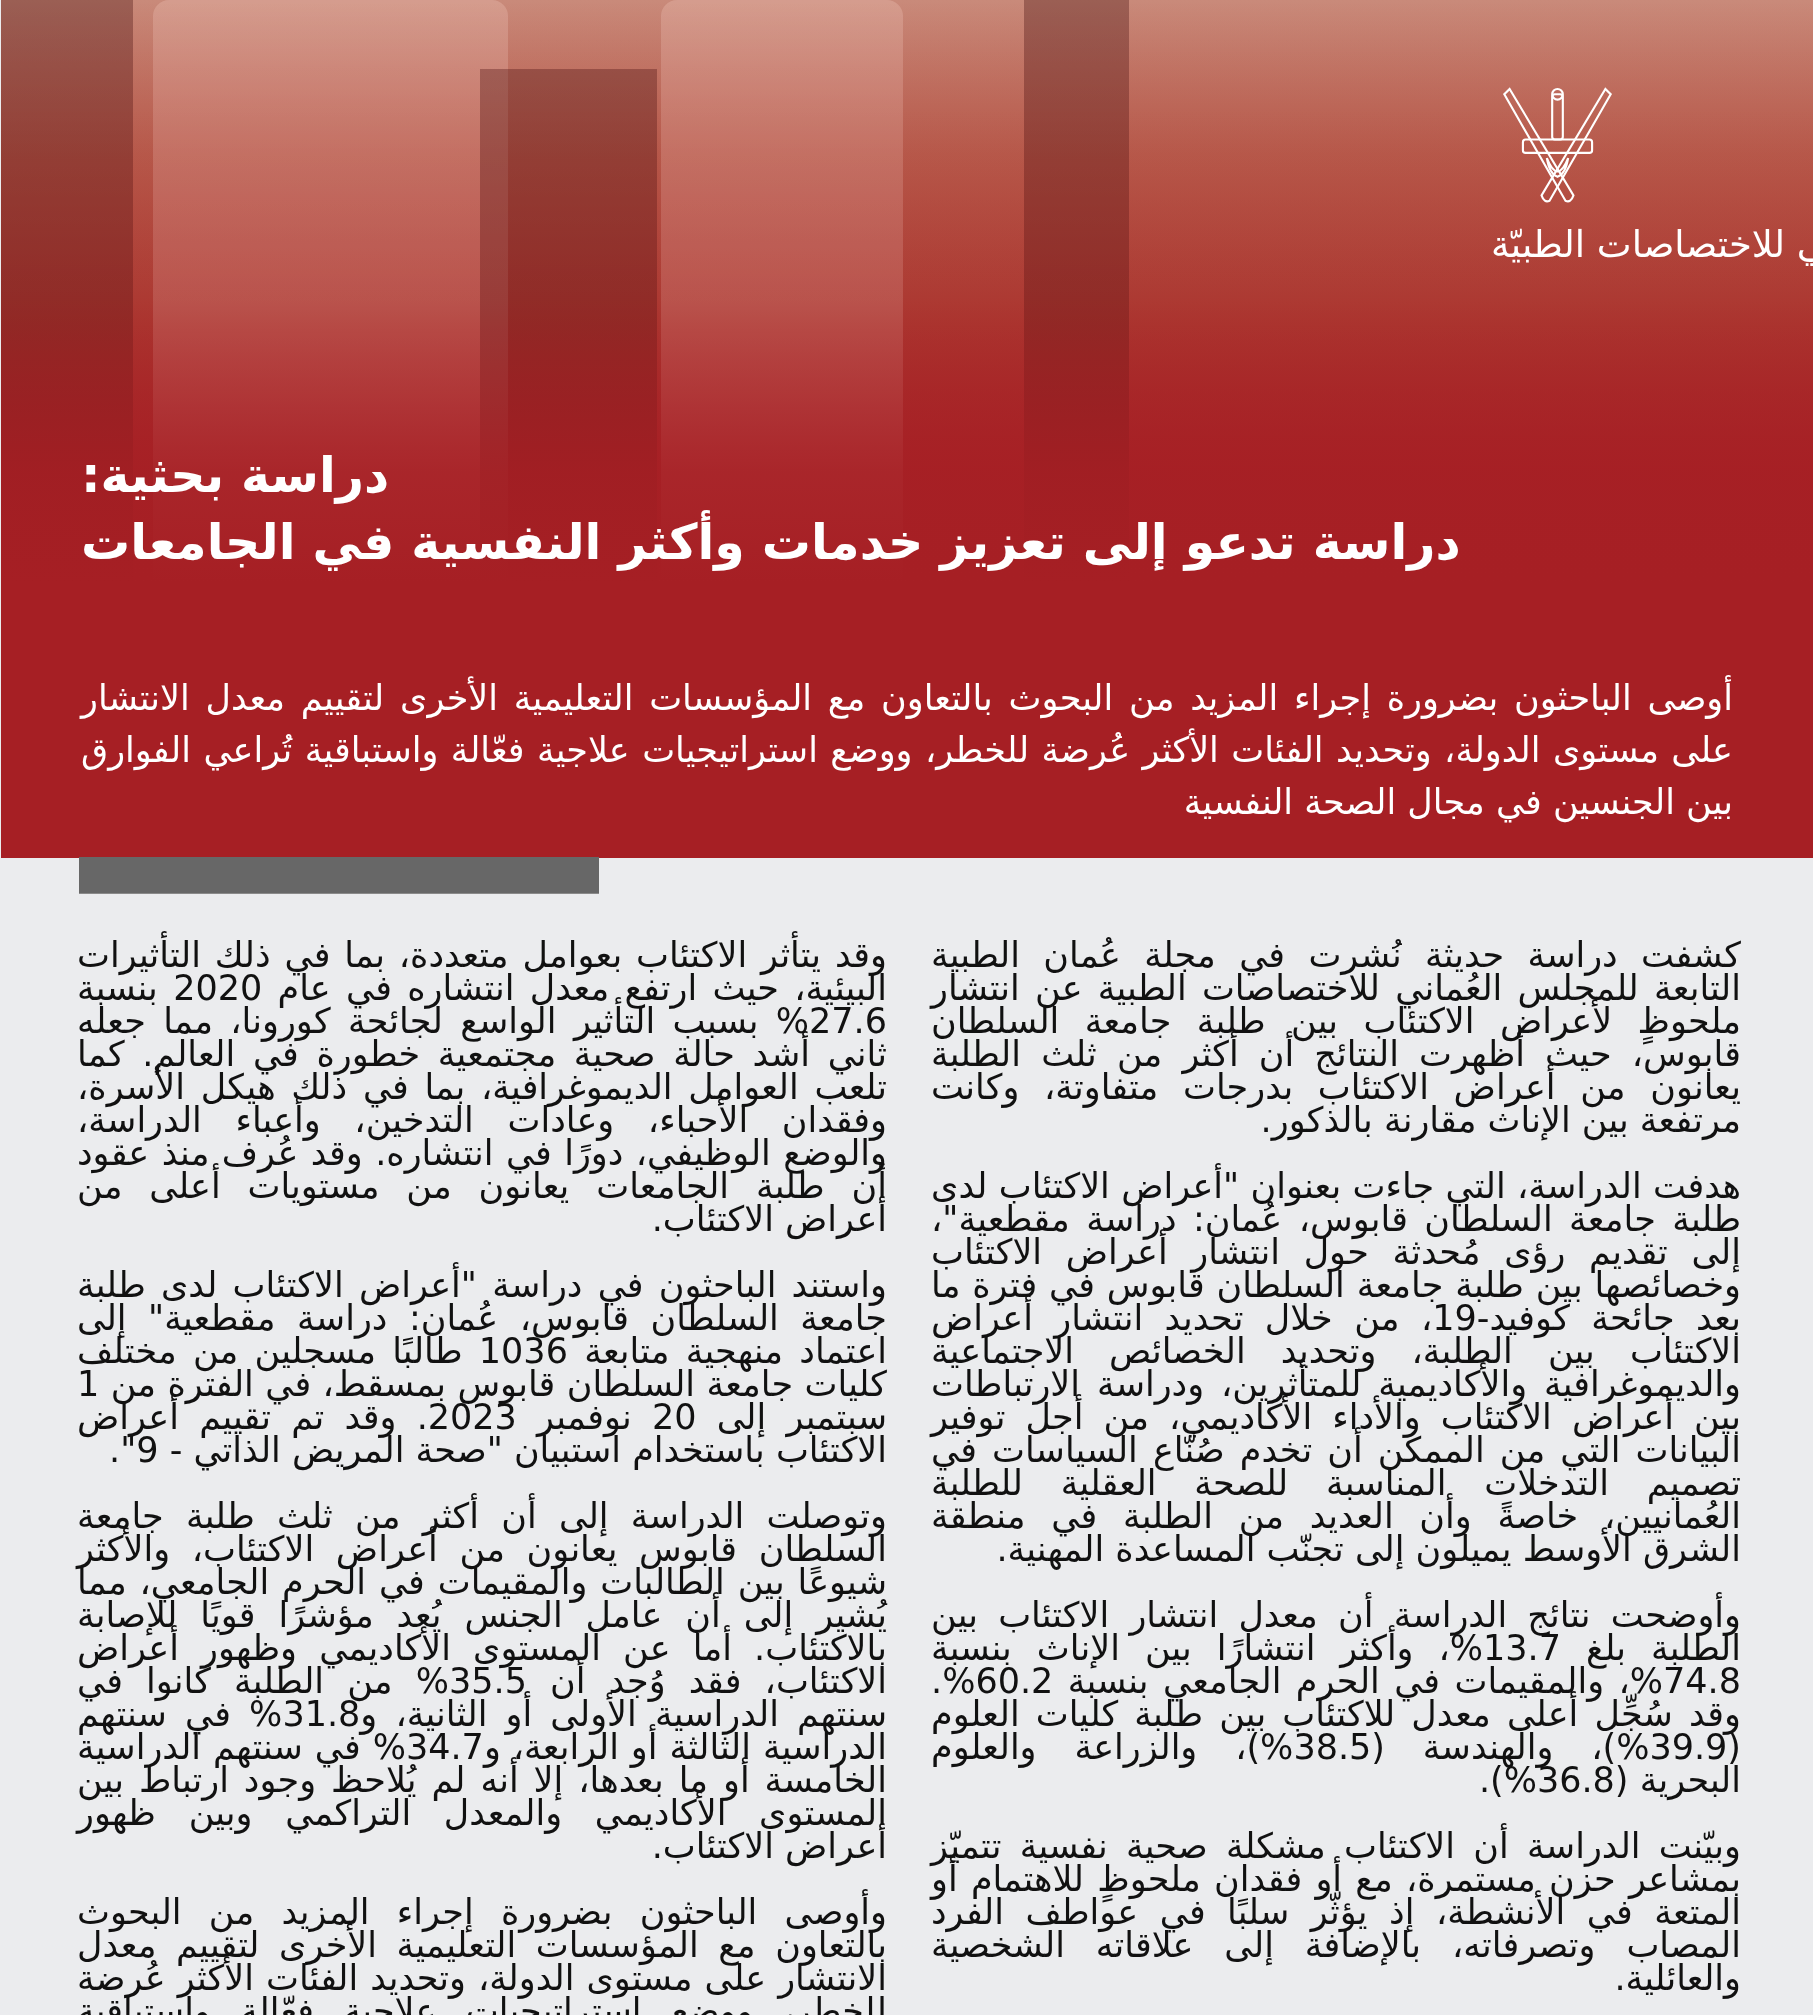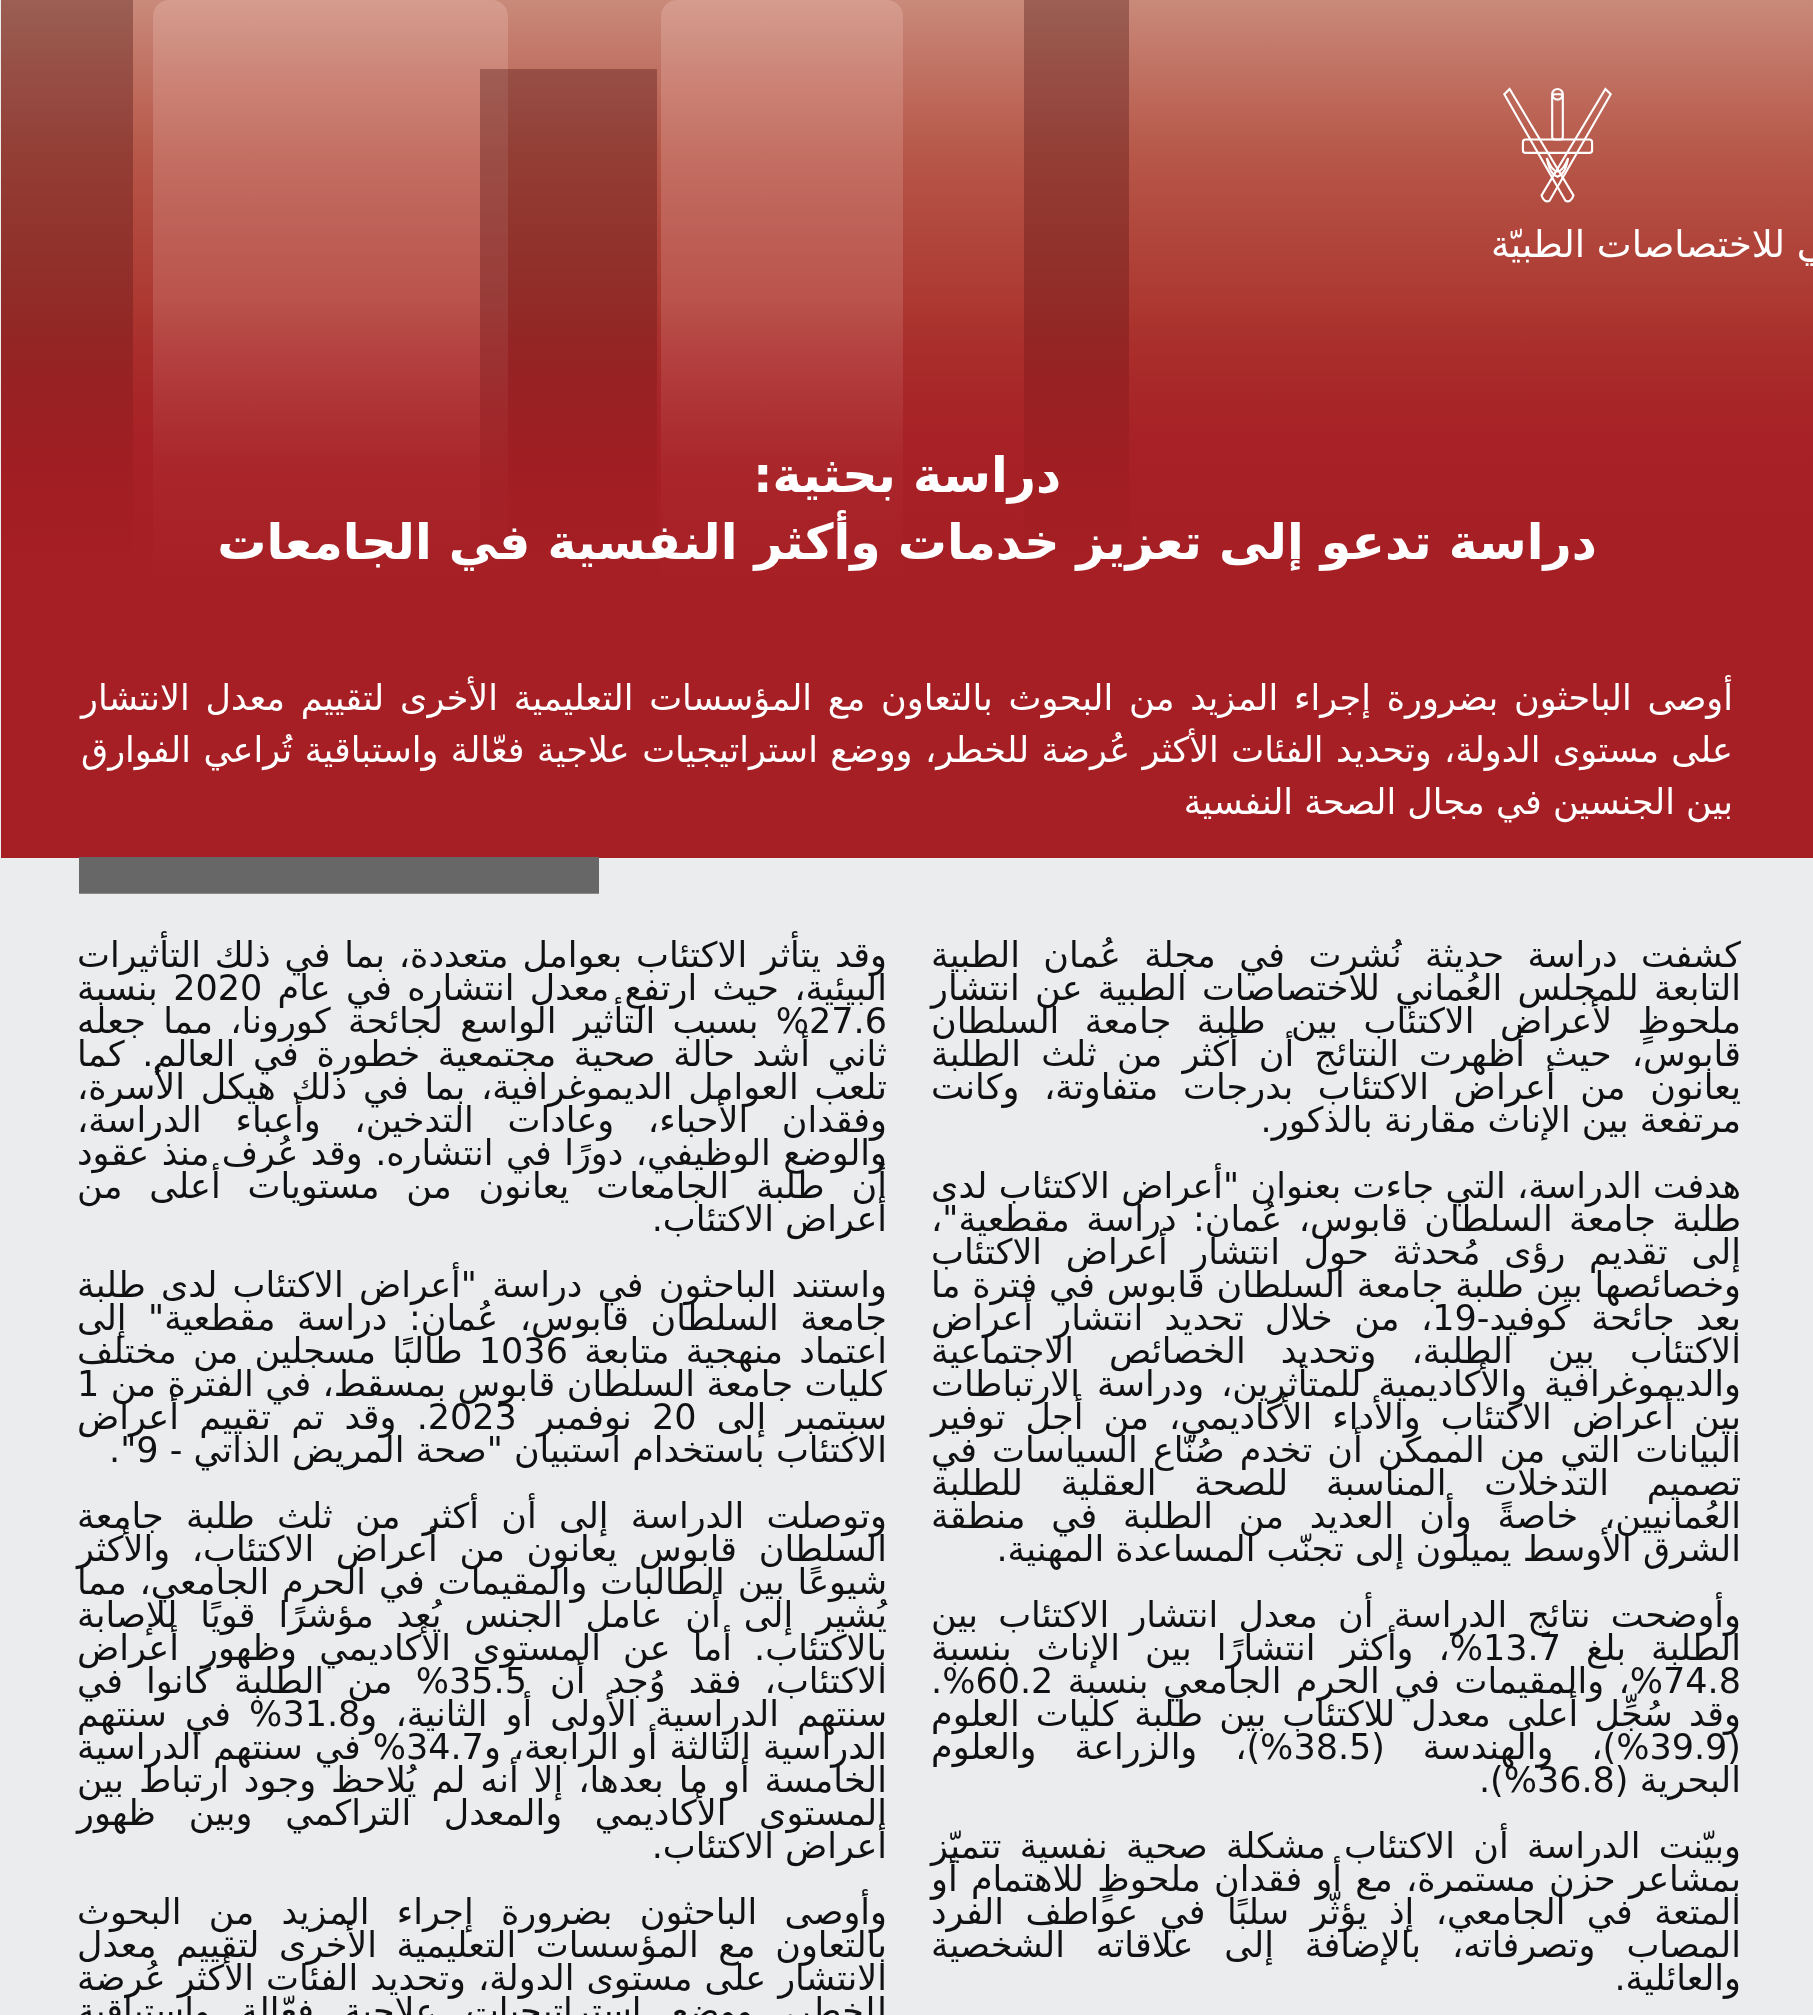--- a/index.html
+++ b/index.html
@@ -30,21 +30,21 @@
     position: absolute; right: 81px; top: 81px; width: 242px; height: 210px;
     display: flex; flex-direction: column; align-items: flex-end;
   }
   .logo svg { margin-right: 44px; }
   .logo .org {
     margin-top: 12px; color: #fff; font-family: "DejaVu Serif", serif;
     font-size: 37px; line-height: 1; white-space: nowrap;
   }
   .hero-title {
     position: absolute; right: 81px; top: 435px; width: 1652px;
-    color: #fff; font-weight: bold; text-align: center;
+    color: #fff; font-weight: bold; text-align: left;
   }
   .hero-title .kicker { font-size: 49px; line-height: 64px; }
   .hero-title .headline { font-size: 49px; line-height: 69px; }
   .standfirst {
     position: absolute; right: 81px; top: 637px; width: 1652px;
     color: #fff; font-size: 35px; line-height: 52px; text-align: justify;
     text-align-last: right;
   }
   .tab-block {
     position: absolute; left: 79px; top: 857px; width: 520px; height: 36px;
@@ -99,21 +99,21 @@
   </h1>
   <p class="standfirst">أوصى الباحثون بضرورة إجراء المزيد من البحوث بالتعاون مع المؤسسات التعليمية الأخرى لتقييم معدل الانتشار على مستوى الدولة، وتحديد الفئات الأكثر عُرضة للخطر، ووضع استراتيجيات علاجية فعّالة واستباقية تُراعي الفوارق بين الجنسين في مجال الصحة النفسية</p>
 </header>
 
 <div class="tab-block"></div>
 
 <section class="col right">
   <p>كشفت دراسة حديثة نُشرت في مجلة عُمان الطبية التابعة للمجلس العُماني للاختصاصات الطبية عن انتشار ملحوظٍ لأعراض الاكتئاب بين طلبة جامعة السلطان قابوس، حيث أظهرت النتائج أن أكثر من ثلث الطلبة يعانون من أعراض الاكتئاب بدرجات متفاوتة، وكانت مرتفعة بين الإناث مقارنة بالذكور.</p>
   <p>هدفت الدراسة، التي جاءت بعنوان "أعراض الاكتئاب لدى طلبة جامعة السلطان قابوس، عُمان: دراسة مقطعية"، إلى تقديم رؤى مُحدثة حول انتشار أعراض الاكتئاب وخصائصها بين طلبة جامعة السلطان قابوس في فترة ما بعد جائحة كوفيد-19، من خلال تحديد انتشار أعراض الاكتئاب بين الطلبة، وتحديد الخصائص الاجتماعية والديموغرافية والأكاديمية للمتأثرين، ودراسة الارتباطات بين أعراض الاكتئاب والأداء الأكاديمي، من أجل توفير البيانات التي من الممكن أن تخدم صُنّاع السياسات في تصميم التدخلات المناسبة للصحة العقلية للطلبة العُمانيين، خاصةً وأن العديد من الطلبة في منطقة الشرق الأوسط يميلون إلى تجنّب المساعدة المهنية.</p>
   <p>وأوضحت نتائج الدراسة أن معدل انتشار الاكتئاب بين الطلبة بلغ 13.7%، وأكثر انتشارًا بين الإناث بنسبة 74.8%، والمقيمات في الحرم الجامعي بنسبة 60.2%. وقد سُجِّل أعلى معدل للاكتئاب بين طلبة كليات العلوم (39.9%)، والهندسة (38.5%)، والزراعة والعلوم البحرية (36.8%).</p>
-  <p>وبيّنت الدراسة أن الاكتئاب مشكلة صحية نفسية تتميّز بمشاعر حزن مستمرة، مع أو فقدان ملحوظٍ للاهتمام أو المتعة في الجامعي، إذ يؤثّر سلبًا في عواطف الفرد المصاب وتصرفاته، بالإضافة إلى علاقاته الشخصية والعائلية.</p>
+  <p>وبيّنت الدراسة أن الاكتئاب مشكلة صحية نفسية تتميّز بمشاعر حزن مستمرة، مع أو فقدان ملحوظٍ للاهتمام أو المتعة في الأنشطة، إذ يؤثّر سلبًا في عواطف الفرد المصاب وتصرفاته، بالإضافة إلى علاقاته الشخصية والعائلية.</p>
 
 </section>
 
 <section class="col left">
   <p>وقد يتأثر الاكتئاب بعوامل متعددة، بما في ذلك التأثيرات البيئية، حيث ارتفع معدل انتشاره في عام 2020 بنسبة 27.6% بسبب التأثير الواسع لجائحة كورونا، مما جعله ثاني أشد حالة صحية مجتمعية خطورة في العالم. كما تلعب العوامل الديموغرافية، بما في ذلك هيكل الأسرة، وفقدان الأحباء، وعادات التدخين، وأعباء الدراسة، والوضع الوظيفي، دورًا في انتشاره. وقد عُرف منذ عقود أن طلبة الجامعات يعانون من مستويات أعلى من أعراض الاكتئاب.</p>
   <p>واستند الباحثون في دراسة "أعراض الاكتئاب لدى طلبة جامعة السلطان قابوس، عُمان: دراسة مقطعية" إلى اعتماد منهجية متابعة 1036 طالبًا مسجلين من مختلف كليات جامعة السلطان قابوس بمسقط، في الفترة من 1 سبتمبر إلى 20 نوفمبر 2023. وقد تم تقييم أعراض الاكتئاب باستخدام استبيان "صحة المريض الذاتي - 9".</p>
   <p>وتوصلت الدراسة إلى أن أكثر من ثلث طلبة جامعة السلطان قابوس يعانون من أعراض الاكتئاب، والأكثر شيوعًا بين الطالبات والمقيمات في الحرم الجامعي، مما يُشير إلى أن عامل الجنس يُعد مؤشرًا قويًا للإصابة بالاكتئاب. أما عن المستوى الأكاديمي وظهور أعراض الاكتئاب، فقد وُجد أن 35.5% من الطلبة كانوا في سنتهم الدراسية الأولى أو الثانية، و31.8% في سنتهم الدراسية الثالثة أو الرابعة، و34.7% في سنتهم الدراسية الخامسة أو ما بعدها، إلا أنه لم يُلاحظ وجود ارتباط بين المستوى الأكاديمي والمعدل التراكمي وبين ظهور أعراض الاكتئاب.</p>
   <p>وأوصى الباحثون بضرورة إجراء المزيد من البحوث بالتعاون مع المؤسسات التعليمية الأخرى لتقييم معدل الانتشار على مستوى الدولة، وتحديد الفئات الأكثر عُرضة للخطر، ووضع استراتيجيات علاجية فعّالة واستباقية تُراعي الفوارق بين الجنسين في مجال الصحة النفسية، بهدف تحسين جودة حياة طلبة جامعة السلطان قابوس ونجاحهم الأكاديمي.</p>
 </section>
 

